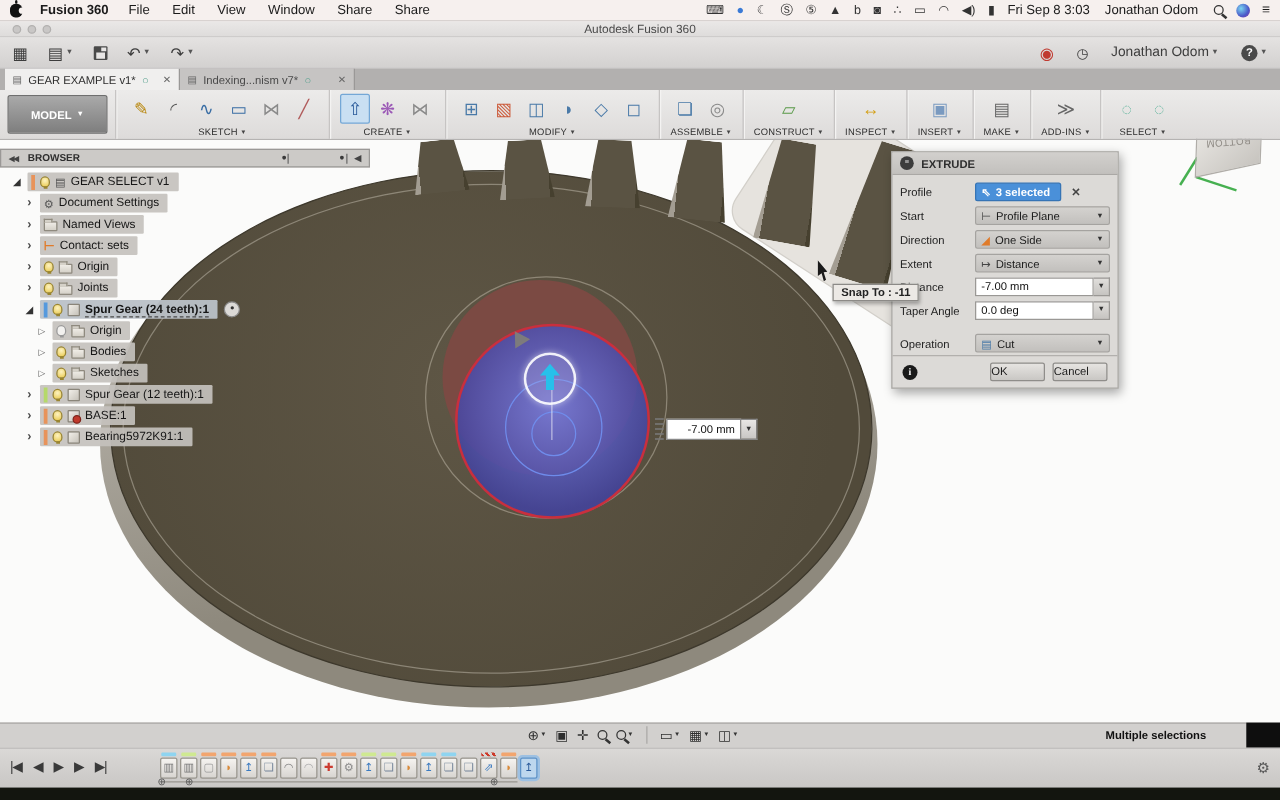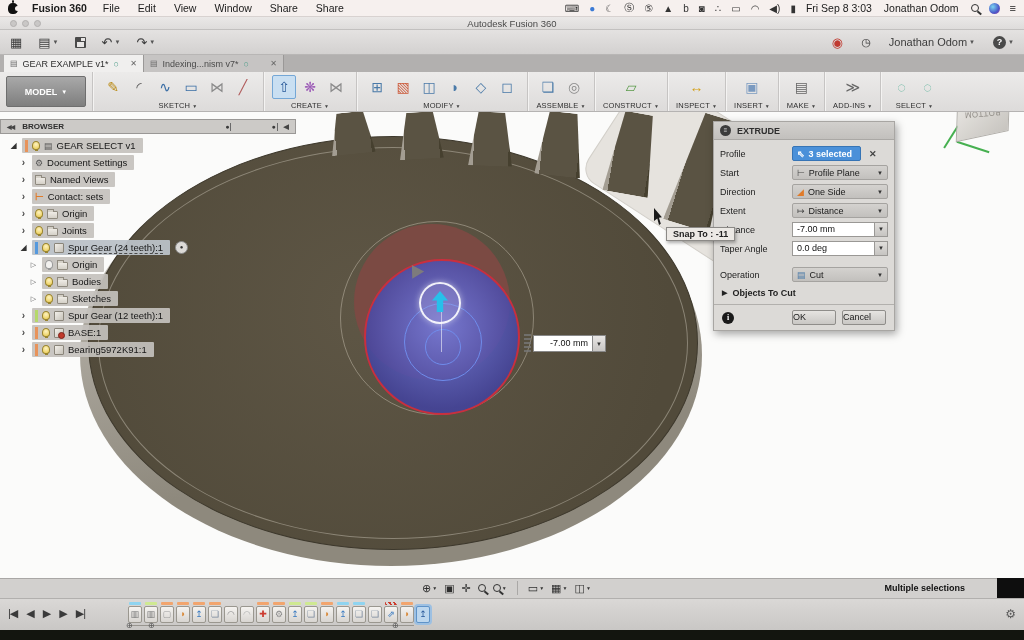--- a/index.html
+++ b/index.html
@@ -125,40 +125,40 @@
 .brow{height:17px;display:flex;align-items:center;gap:3px}
 .bexp{width:11px;text-align:center;color:#333;flex:none}
 .e-exp{font-size:8px}
 .e-col{font-size:10px;font-weight:bold;color:#4a4a4a}
 .e-col2{font-size:7px;color:#555}
 .bchip{display:flex;align-items:center;gap:4px;background:rgba(196,193,189,.92);border-radius:1px;padding:1px 7px 1px 3px;height:15px}
 .bchip.bsel{background:rgba(187,193,199,.95)}
 .bbar{width:3px;height:12px;flex:none}
 .bar-orange{background:#e8935a}.bar-blue{background:#5599dd}.bar-green{background:#b5d96a}
 .blabel{font-size:9.5px;color:#161616;white-space:nowrap}
-.blabel-sel{border-bottom:1px dashed #4a4a4a;font-weight:normal}
+.blabel-sel{border-bottom:1px dashed #4a4a4a;font-weight:bold}
 .ic-glyph{font-size:9px;color:#555;flex:none}
 .ic-contact{font-size:10px;font-weight:bold;color:#e07b2a;flex:none}
 .bulb{width:8px;height:9px;border-radius:50% 50% 42% 42%;background:radial-gradient(circle at 50% 35%,#fdf2c0,#e9c94c);border:1px solid #9a8530;position:relative;flex:none}
 .bulb::after{content:"";position:absolute;left:1.5px;bottom:-2px;width:3px;height:2px;background:#9a8530}
 .bulb-off{background:#f2f1ef;border-color:#999}.bulb-off::after{background:#999}
 .ic-folder{width:11px;height:8px;background:linear-gradient(#efece6,#d5d1c8);border:1px solid #8f8a7f;border-radius:1px;position:relative;flex:none;margin-top:2px}
 .ic-folder::before{content:"";position:absolute;top:-3px;left:-1px;width:5px;height:2px;background:#d5d1c8;border:1px solid #8f8a7f;border-bottom:none}
 .ic-comp{width:10px;height:10px;background:linear-gradient(135deg,#f2efe9,#c6c2b9);border:1px solid #8a857a;border-radius:1px;flex:none;position:relative}
 .ic-comp.red-dot::after{content:"";position:absolute;right:-2px;bottom:-2px;width:5px;height:5px;border-radius:50%;background:#c0392b;border:1px solid #7d241c}
 .bradio{width:13px;height:13px;border-radius:50%;background:#dcdad7;border:1px solid #8a8a8a;font-size:6px;line-height:11px;text-align:center;color:#333;margin-left:2px}
 
 
 #dialog{left:713px;top:121px;width:182px;background:#dcdad7;border:1px solid #a8a6a3;box-shadow:2px 3px 8px rgba(0,0,0,.35);z-index:25;font-size:9px}
 #dialog-header{height:18px;background:linear-gradient(#d2d0cd,#c2c0bd);border-bottom:1px solid #aaa8a5;display:flex;align-items:center;gap:6px;padding:0 6px;font-weight:bold;color:#2e2e2e}
 .grip-circle{width:11px;height:11px;border-radius:50%;background:#3c3c3c;color:#ddd;font-size:6px;line-height:10px;text-align:center}
 #dialog-fields{padding:4px 6px 0}
 .drow{height:19px;display:flex;align-items:center}
 .drow-gap{margin-top:7px}
-.dlabel{width:72px;color:#222;flex:none}
+.dlabel{width:60px;color:#222;flex:none}
 .dchip{background:#4a90d9;border:1px solid #3674b5;border-radius:2px;color:#fff;height:15px;display:flex;align-items:center;gap:4px;padding:0 8px 0 4px;font-weight:bold}
 .dchip-cur{font-size:9px}
 .dx{margin-left:8px;color:#444;font-size:9px;font-weight:bold}
 .ddrop{flex:1;height:15px;background:linear-gradient(#d4d2cf,#c2c0bd);border:1px solid #a5a3a0;border-radius:2px;display:flex;align-items:center;gap:4px;padding:0 4px;color:#1a1a1a}
 .ddrop-ic{font-size:9px;flex:none}
 .ddrop-val{flex:1;white-space:nowrap;overflow:hidden}
 .ddrop-caret{font-size:6px;color:#333}
 .dinput-wrap{flex:1;display:flex;height:15px}
 .dinput{flex:1;background:#fff;border:1px solid #9a9895;padding:0 4px;line-height:13px;color:#111}
 .dinput-btn{width:13px;background:linear-gradient(#e0dedb,#c6c4c1);border:1px solid #9a9895;border-left:none;font-size:6px;text-align:center;line-height:13px;color:#333}
@@ -618,24 +618,20 @@
       </div>
       <div class="drow drow-gap">
         <span class="dlabel">Operation</span>
         <div class="ddrop">
           <span class="ddrop-ic" style="color: rgb(74, 122, 168);">▤</span>
           <span class="ddrop-val">Cut</span>
           <span class="ddrop-caret">▼</span>
         </div>
       </div>
     </div>
-  <div id="objects-row">
-    <span class="tri">▶</span>
-    <span>Objects To Cut</span>
-  </div>
   <div id="dialog-footer">
     <span class="info-circle">i</span>
     <span class="fspacer"></span>
     <span class="dbtn">OK</span>
     <span class="dbtn">Cancel</span>
   </div>
 </div>
 
 <div class="abs" id="commentsbar">
   <div id="nav-icons">

